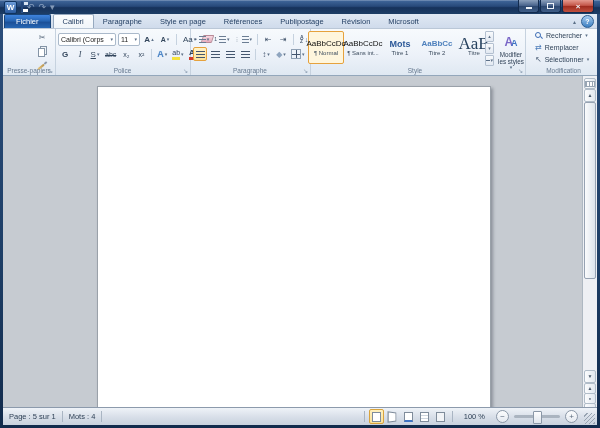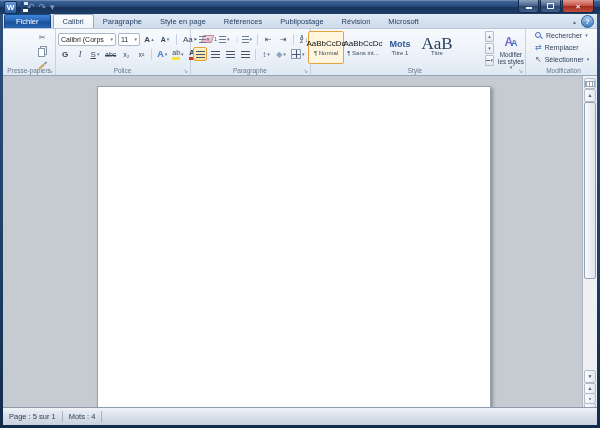--- a/index.html
+++ b/index.html
@@ -371,20 +371,24 @@
           <span class="nm">¶ Normal</span>
         </div>
         <div class="chip">
           <span class="prev">AaBbCcDc</span>
           <span class="nm">¶ Sans int...</span>
         </div>
         <div class="chip c-t1">
           <span class="prev">Mots</span>
           <span class="nm">Titre 1</span>
         </div>
+        <div class="chip c-t2">
+          <span class="prev">AaBbCc</span>
+          <span class="nm">Titre 2</span>
+        </div>
         <div class="chip c-tt">
           <span class="prev">AaB</span>
           <span class="nm">Titre</span>
         </div>
       </div>
       <div class="gscroll">
         <span class="gsbtn">▴</span>
         <span class="gsbtn">▾</span>
         <span class="gsbtn more">
             <i></i>
@@ -432,15 +436,43 @@
       <div class="sb-el pg-br">●</div>
       <div class="sb-el pg-dn arr">▼</div>
     </div>
   </div>
 
   <div class="statusbar">
     <span class="sb-item">Page : 5 sur 1</span>
     <span class="sb-sep"></span>
     <span class="sb-item">Mots : 4</span>
     <span class="sb-sep"></span>
+    <div class="sb-right">
+      <span class="sb-sep"></span>
+      <div class="viewbtns">
+        <span class="view-btn sel">
+            <i></i>
+          </span>
+        <span class="view-btn v2">
+            <i></i>
+          </span>
+        <span class="view-btn v3">
+            <i></i>
+          </span>
+        <span class="view-btn v4">
+            <i></i>
+          </span>
+        <span class="view-btn v5">
+            <i></i>
+          </span>
+      </div>
+      <span class="sb-sep"></span>
+      <span class="sb-item zoomlbl">100 %</span>
+      <span class="zbtn">−</span>
+      <span class="ztrack">
+          <i class="zthumb"></i>
+        </span>
+      <span class="zbtn">+</span>
+      <span class="grip"></span>
+    </div>
   </div>
 
 </div>
 
 </body></html>

